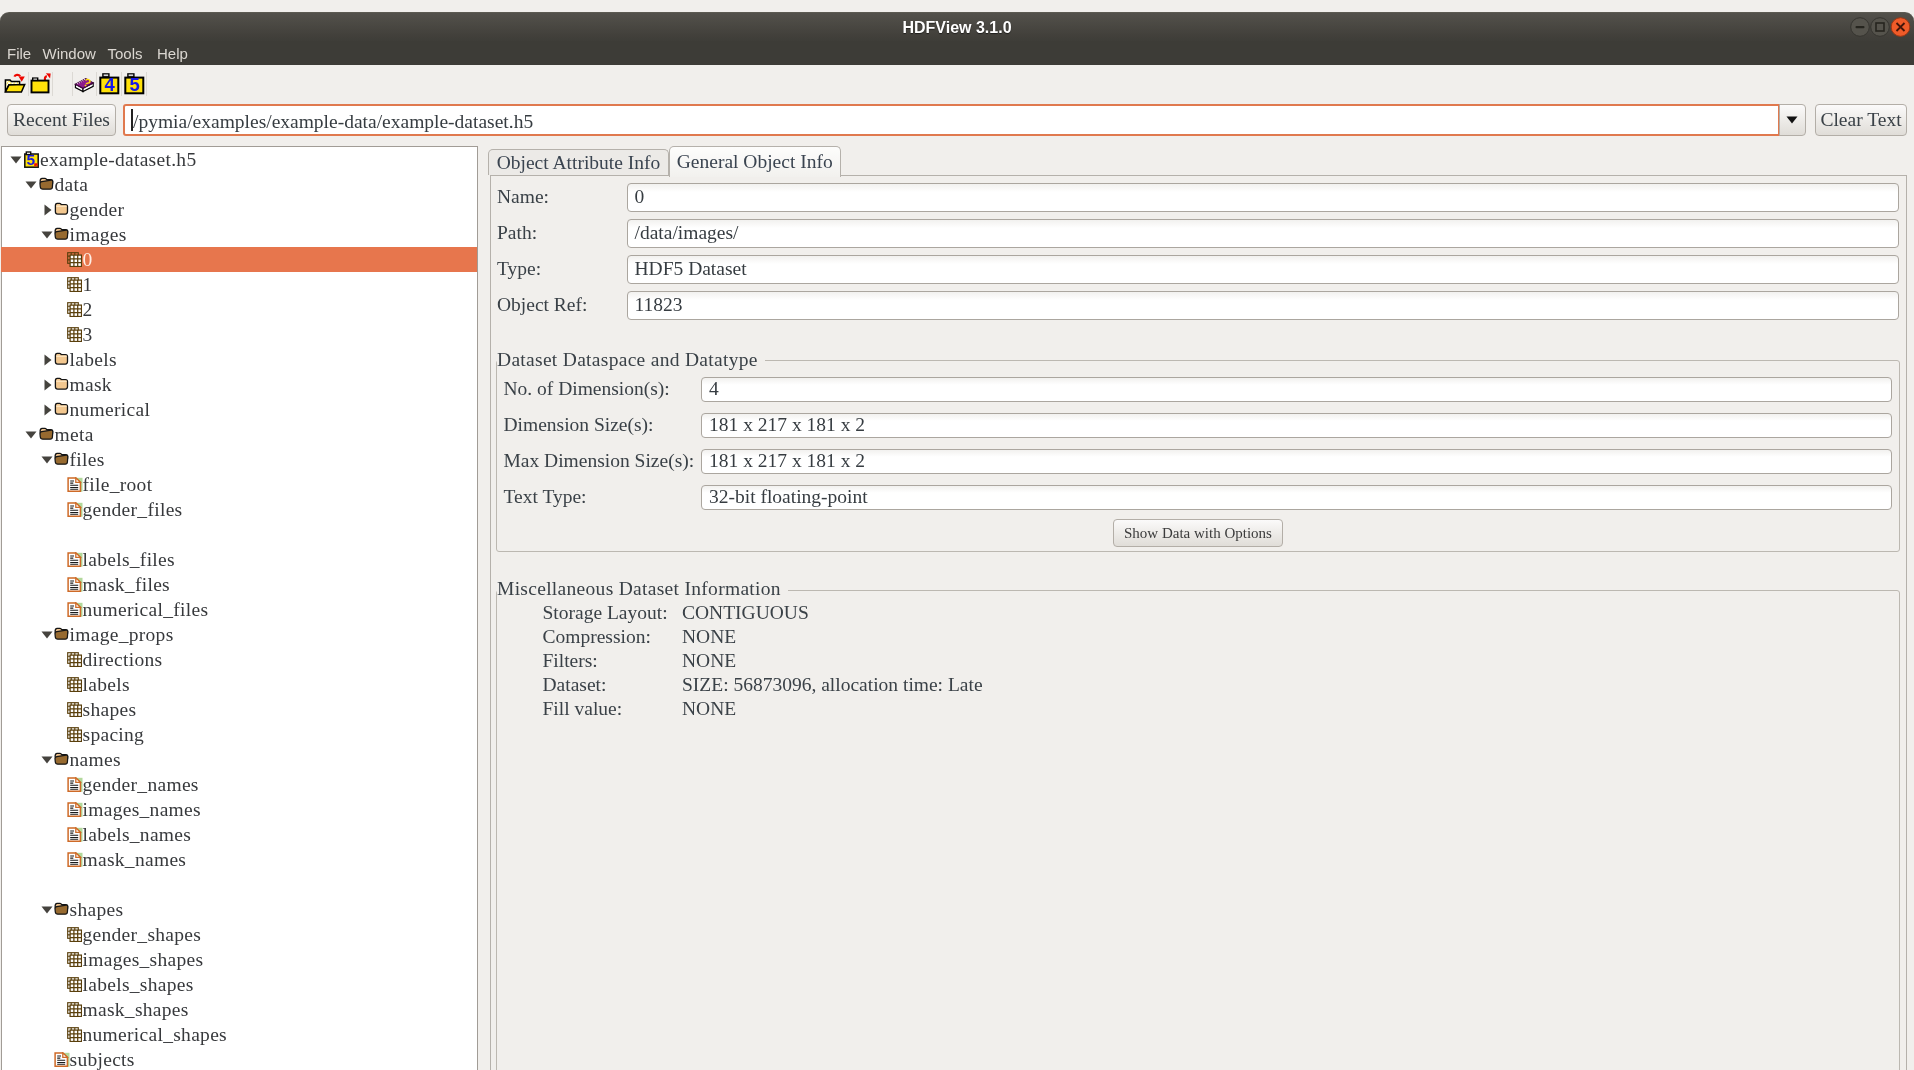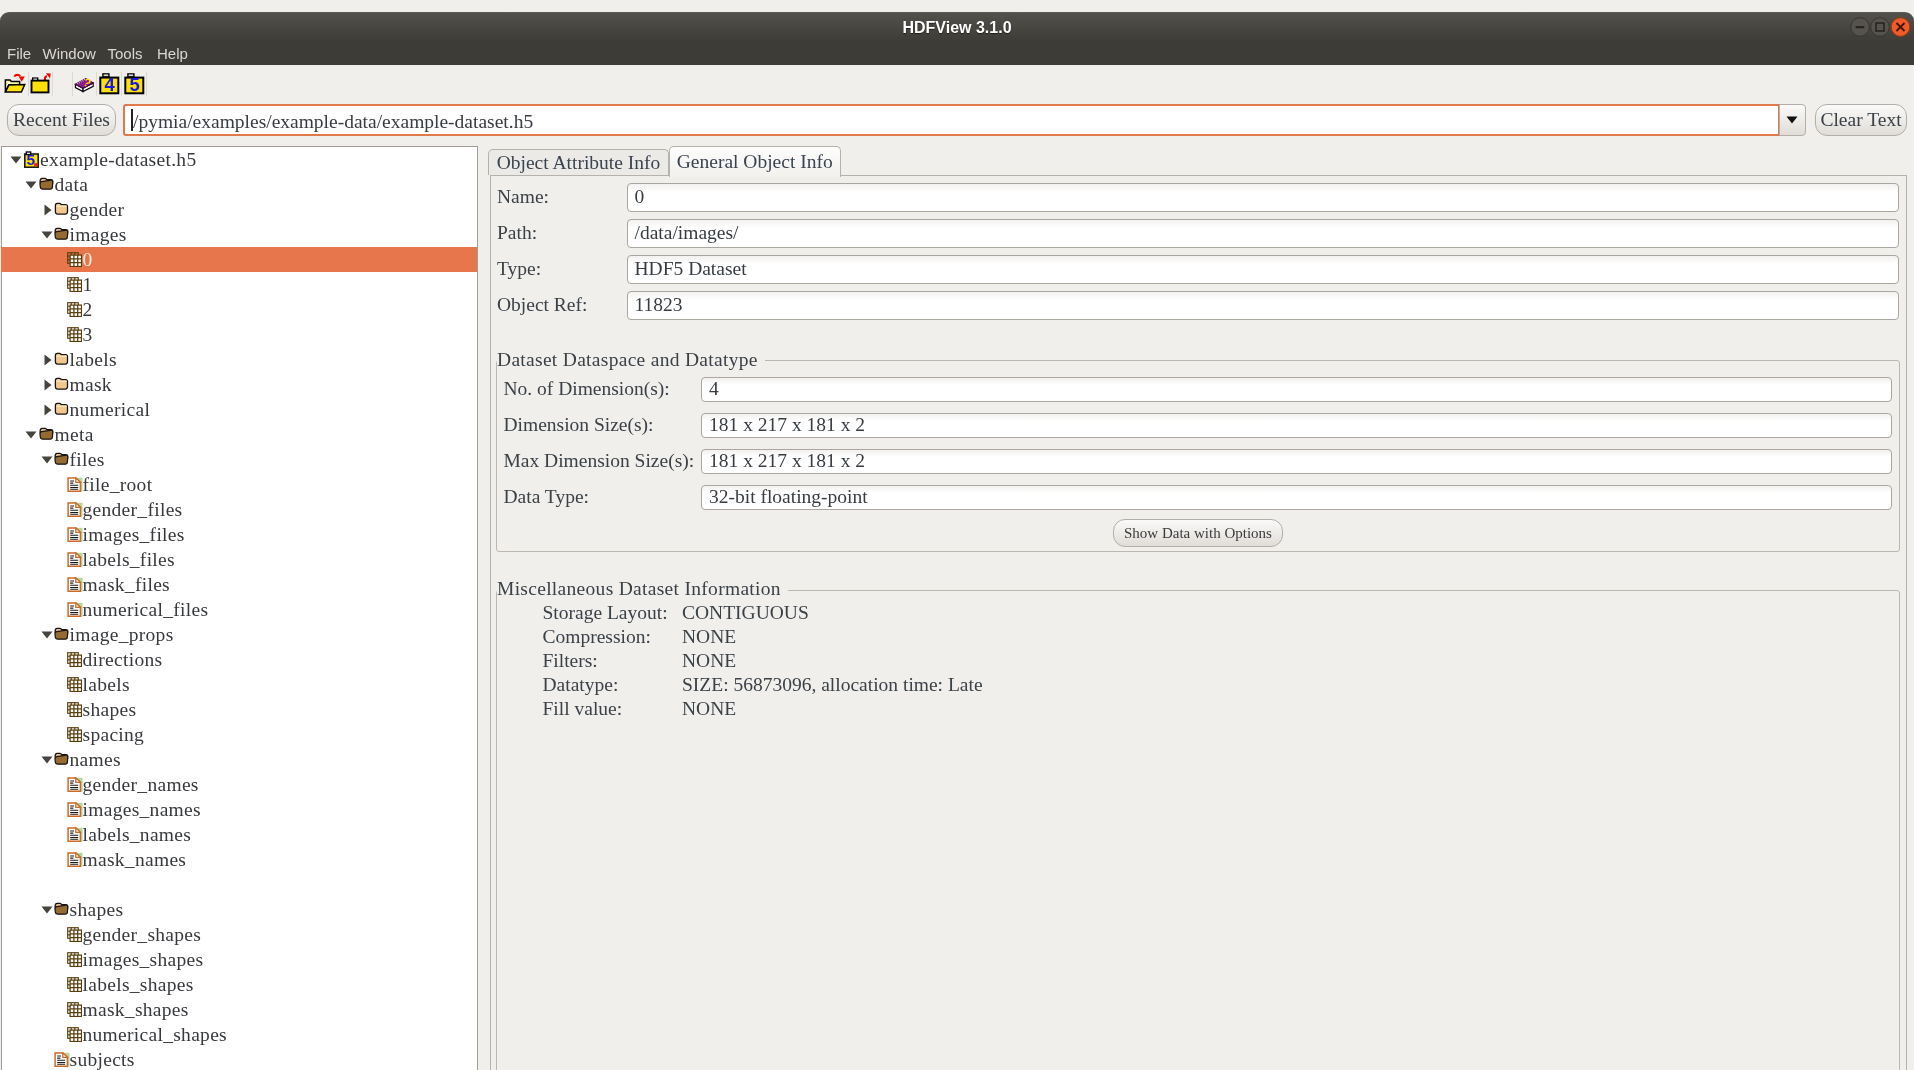--- a/index.html
+++ b/index.html
@@ -15,21 +15,21 @@
 #title { position:absolute; left:0; top:6.5px; width:1914px; text-align:center;
   font-family:"Liberation Sans",sans-serif; font-size:16px; font-weight:bold; color:#fff;
   text-shadow:0 1px 1px rgba(0,0,0,.55); }
 .menuitem { position:absolute; top:33px; font-family:"Liberation Sans",sans-serif;
   font-size:15px; color:#dbd7d1; }
 
 #toolbar { position:absolute; left:0; top:53px; width:1914px; height:35px; background:#f1efec; }
 .tsep { position:absolute; top:7px; width:1px; height:24px; background:#dcd9d4; }
 
 .gtkbtn { position:absolute; background:linear-gradient(#fbfafa,#efedea 45%,#e0ddd8);
-  border:1px solid #b3aea7; border-radius:12px; color:#3a4147; font-size:19.5px;
+  border:1px solid #b3aea7; border-radius:4px; color:#3a4147; font-size:19.5px;
   text-align:center; }
 #pathfield { position:absolute; left:123px; top:92px; width:1656.5px; height:32px;
   background:#fff; border:2px solid #e0794e; border-radius:3px 0 0 3px;
   font-size:19.5px; color:#363c41; line-height:31px; padding-left:8px; }
 #combobtn { position:absolute; left:1779px; top:92px; width:27px; height:32px;
   background:linear-gradient(#fbfafa,#efedea 45%,#e0ddd8);
   border:1px solid #b3aea7; border-radius:0 4px 4px 0; }
 
 #treepanel { position:absolute; left:1px; top:134px; width:477px; height:936px;
   background:#fff; border:1px solid #a19c96; border-bottom:none; }
@@ -276,26 +276,20 @@
           <use href="#ic-doc"></use>
         </svg>
         <span class="tl" style="left:81.5px">file_root</span>
       </div>
 <div class="trow" style="top:350.5px">
         <svg class="ti" style="left:65.5px;top:5px" width="16" height="15" viewBox="0 0 16 15">
           <use href="#ic-doc"></use>
         </svg>
         <span class="tl" style="left:81.5px">gender_files</span>
       </div>
-<div class="trow" style="top:375.5px">
-        <svg class="ti" style="left:65.5px;top:5px" width="16" height="15" viewBox="0 0 16 15">
-          <use href="#ic-doc"></use>
-        </svg>
-        <span class="tl" style="left:81.5px">images_files</span>
-      </div>
 <div class="trow" style="top:400.5px">
         <svg class="ti" style="left:65.5px;top:5px" width="16" height="15" viewBox="0 0 16 15">
           <use href="#ic-doc"></use>
         </svg>
         <span class="tl" style="left:81.5px">labels_files</span>
       </div>
 <div class="trow" style="top:425.5px">
         <svg class="ti" style="left:65.5px;top:5px" width="16" height="15" viewBox="0 0 16 15">
           <use href="#ic-doc"></use>
         </svg>
@@ -434,29 +428,29 @@
 <div class="tfield" style="left:626.5px;top:279px;width:1272.5px;height:28.5px">11823</div>
 
   <div class="gbox" style="left:496px;top:347.5px;width:1404px;height:192px"></div>
   <div class="gtitle" style="left:497px;top:338px">Dataset Dataspace and Datatype</div>
 <div class="flabel" style="left:503.5px;top:364.8px;height:25px">No. of Dimension(s):</div>
 <div class="tfield" style="left:701px;top:364.8px;width:1191px;height:25px">4</div>
 <div class="flabel" style="left:503.5px;top:400.8px;height:25px">Dimension Size(s):</div>
 <div class="tfield" style="left:701px;top:400.8px;width:1191px;height:25px">181 x 217 x 181 x 2</div>
 <div class="flabel" style="left:503.5px;top:436.8px;height:25px">Max Dimension Size(s):</div>
 <div class="tfield" style="left:701px;top:436.8px;width:1191px;height:25px">181 x 217 x 181 x 2</div>
-<div class="flabel" style="left:503.5px;top:472.8px;height:25px">Data Type:</div>
+<div class="flabel" style="left:503.5px;top:472.8px;height:25px">Text Type:</div>
 <div class="tfield" style="left:701px;top:472.8px;width:1191px;height:25px">32-bit floating-point</div>
   <div class="gtkbtn" style="left:1113px;top:507px;width:170px;height:28px;line-height:26px;font-family:Liberation Serif, serif;font-size:15px;color:#3b3b3b">Show Data with Options</div>
 
   <div class="gbox" style="left:495.5px;top:577.5px;width:1404.5px;height:600px"></div>
   <div class="gtitle" style="left:497px;top:567px">Miscellaneous Dataset Information</div>
 <div class="mlabel" style="left:502.5px;top:588.5px">Storage Layout:</div>
 <div class="mlabel" style="left:642px;top:588.5px">CONTIGUOUS</div>
 <div class="mlabel" style="left:502.5px;top:612.5px">Compression:</div>
 <div class="mlabel" style="left:642px;top:612.5px">NONE</div>
 <div class="mlabel" style="left:502.5px;top:636.5px">Filters:</div>
 <div class="mlabel" style="left:642px;top:636.5px">NONE</div>
-<div class="mlabel" style="left:502.5px;top:660.5px">Datatype:</div>
+<div class="mlabel" style="left:502.5px;top:660.5px">Dataset:</div>
 <div class="mlabel" style="left:642px;top:660.5px">SIZE: 56873096, allocation time: Late</div>
 <div class="mlabel" style="left:502.5px;top:684.5px">Fill value:</div>
 <div class="mlabel" style="left:642px;top:684.5px">NONE</div>
 </div>
 
 </body></html>

